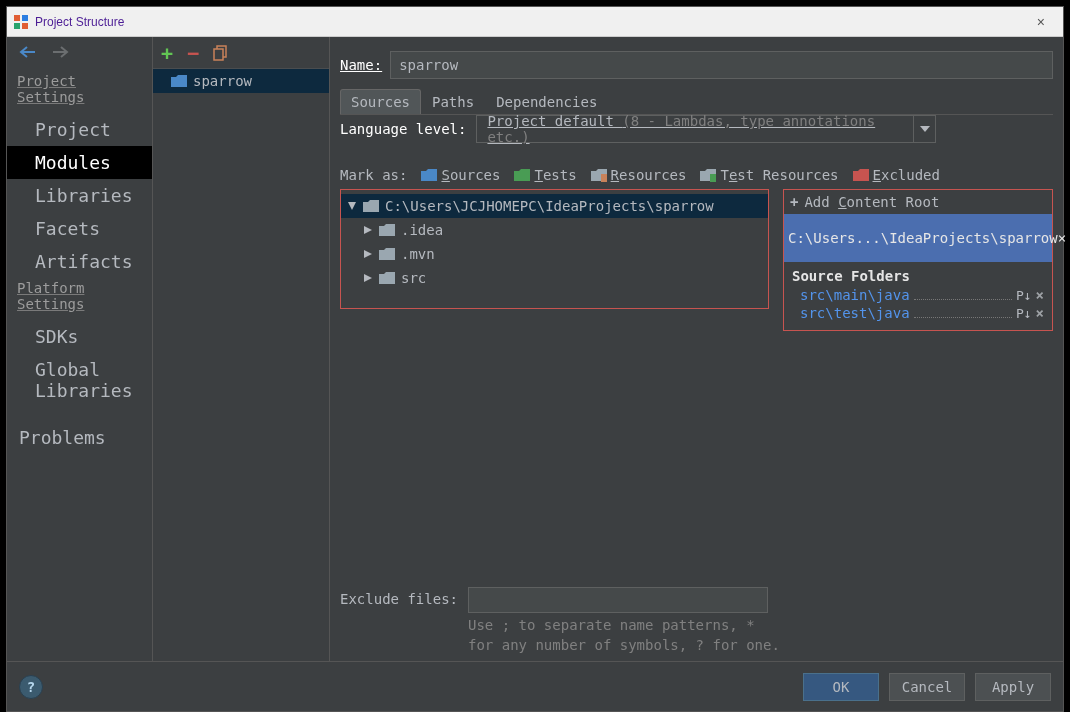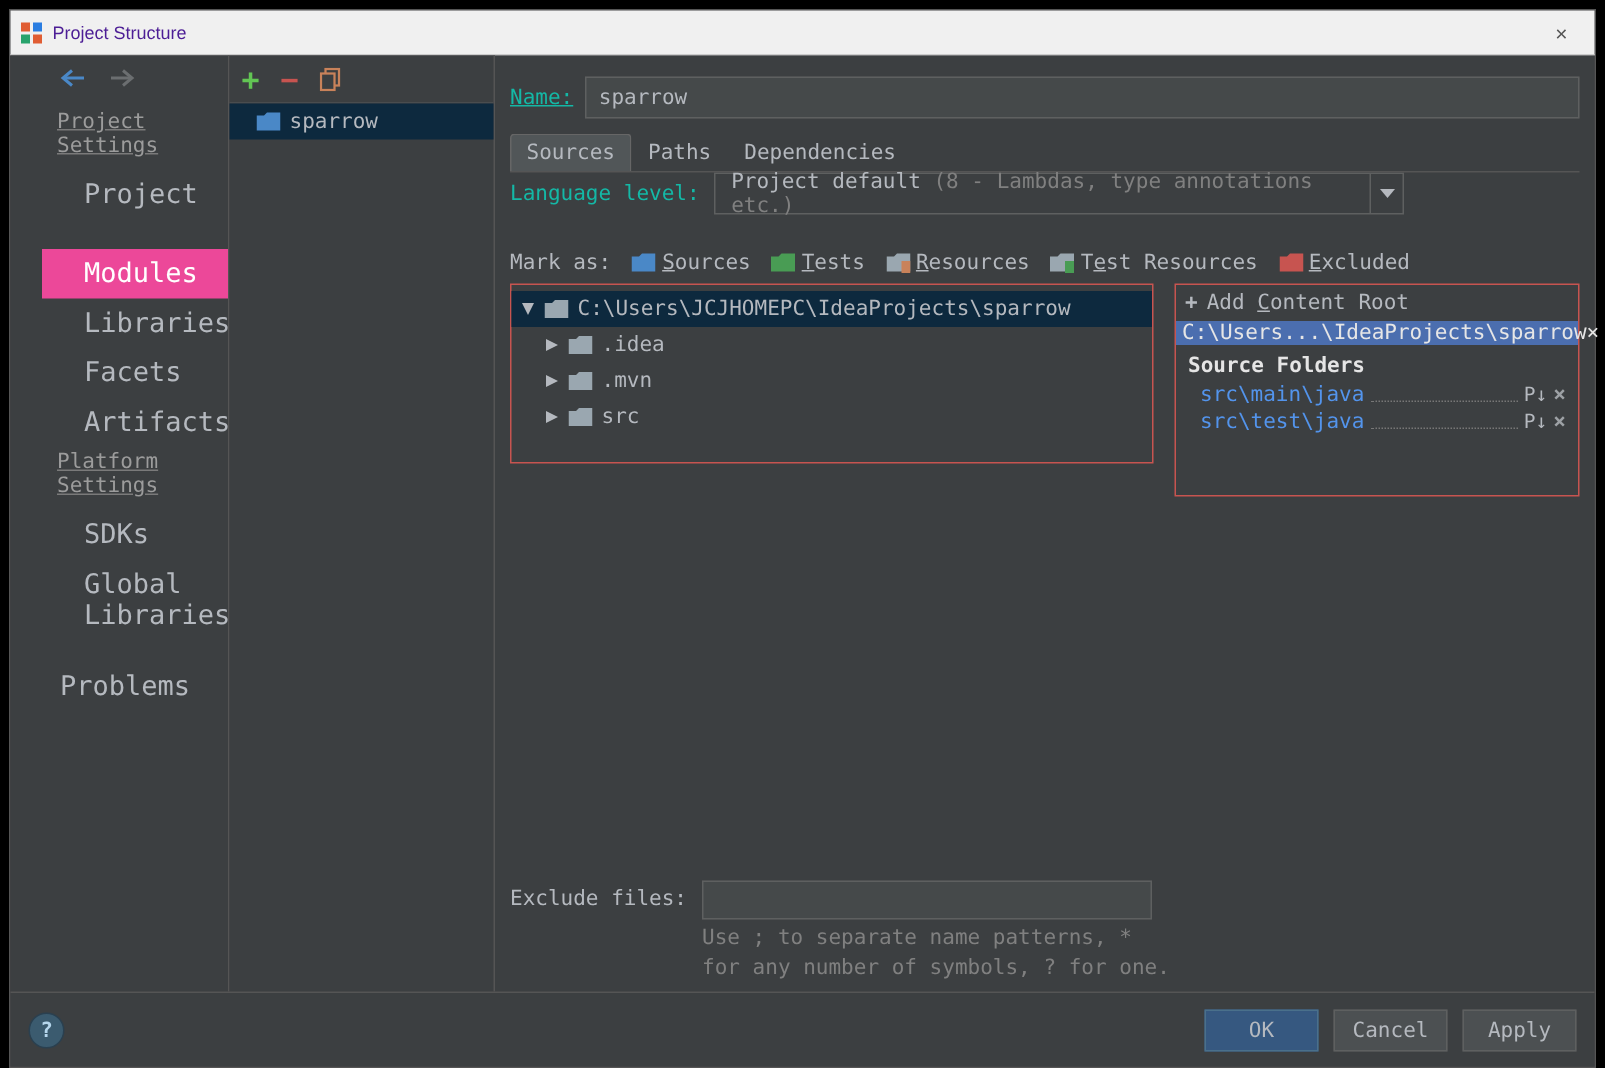--- a/index.html
+++ b/index.html
@@ -42,41 +42,41 @@
     flex: 1; display: flex; flex-direction: column;
     background: #3c3f41;
   }
   .main-row {
     display: flex; flex: 1; min-height: 0;
   }
   
   .leftnav {
     width: 146px; background: #3c3f41;
     border-right: 1px solid #555;
-    display: flex; flex-direction: column; padding-left: 21px;
+    display: flex; flex-direction: column;
   }
   .nav-arrows {
     display: flex; gap: 14px;
     padding: 8px 10px 12px 12px;
   }
   .arrow-btn svg { display: block; }
   .nav-section-title {
     padding: 2px 10px 8px 10px;
     color: #9c9c9c; font-size: 14px;
     text-decoration: underline;
     text-decoration-color: #7a7a7a;
   }
   .nav-item {
     padding: 6px 10px 6px 28px;
     font-size: 18px;
     color: #b5b9bf;
     cursor: pointer;
   }
   .nav-item.selected {
-    background: #ec4899; color: #fff; margin-top: 20px;
+    background: #000000; color: #fff;
   }
   
   .mid-col {
     width: 177px; background: #3c3f41;
     border-right: 1px solid #555;
     display: flex; flex-direction: column;
   }
   .mid-toolbar {
     height: 32px; display: flex; align-items: center;
     gap: 14px; padding: 0 8px 0 8px;
@@ -91,21 +91,21 @@
     background: #0d293e;
   }
   .folder-icon { width: 16px; height: 14px; }
   .module-label { color: #b5b9bf; }
   
   .rightpane {
     flex: 1; display: flex; flex-direction: column;
     padding: 0 10px;
   }
   .row-inline { display: flex; align-items: center; gap: 8px; padding-top: 14px; }
-  .label-u { color: #14b8a6; }
+  .label-u { color: #ffffff; }
   .label-u .u { text-decoration: underline; }
   .name-input {
     flex: 1; height: 28px; background: #45494a;
     border: 1px solid #5e6060; color: #b5b9bf;
     padding: 0 8px; font-family: inherit; font-size: 14px;
   }
   .tabs {
     display: flex; margin-top: 10px; border-bottom: 1px solid #555;
   }
   .tab {
@@ -117,21 +117,21 @@
     border-top-left-radius: 3px; border-top-right-radius: 3px;
   }
   .lang-row {
     display: flex; align-items: center; gap: 10px;
   }
   .select-box {
     display: flex; align-items: center;
     border: 1px solid #5e6060; background: #3c3f41;
     height: 28px;
   }
-  .select-text { padding: 0 10px; color: #b5b9bf; }
+  .select-text { padding: 0 10px; color: #b5b9bf; text-decoration: underline; }
   .select-text .dim { color: #808080; }
   .select-arrow {
     width: 24px; height: 100%; border-left: 1px solid #5e6060;
     display: flex; align-items: center; justify-content: center;
   }
   
   .mark-row {
     display: flex; align-items: center; gap: 14px;
     margin-top: 24px;
     flex-wrap: wrap;
@@ -159,21 +159,21 @@
   .roots-panel {
     width: 270px; border: 1px solid #c75450; background: #3c3f41;
     height: 142px; display: flex; flex-direction: column;
   }
   .roots-head {
     display: flex; align-items: center; gap: 6px;
     padding: 4px 6px;
   }
   .roots-path-row {
     background: #4b6eaf; color: #e6e6e6;
-    padding: 0 4px; display: flex; align-items: center;
+    padding: 16px 4px; display: flex; align-items: center;
   }
   .roots-path-row .x { margin-left: auto; cursor: pointer; }
   .roots-section-title {
     color: #e5e5e5; padding: 6px 8px 2px 8px; font-weight: bold;
   }
   .roots-item {
     display: flex; align-items: center; padding: 1px 6px 1px 16px;
   }
   .roots-item .txt { color: #5394ec; }
   .roots-item .dots {

